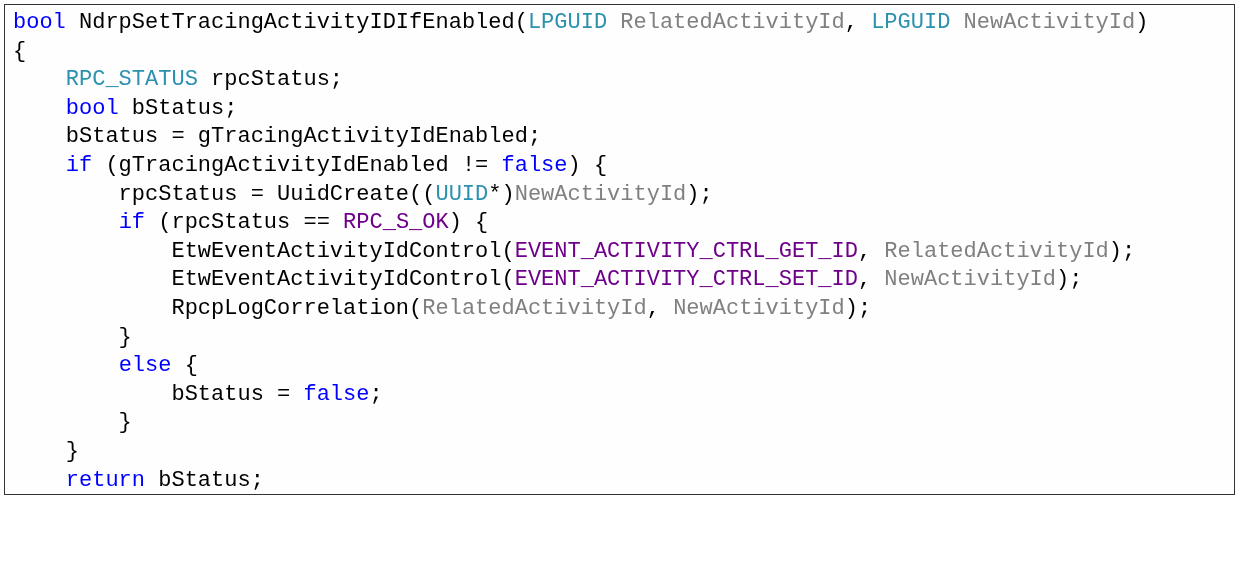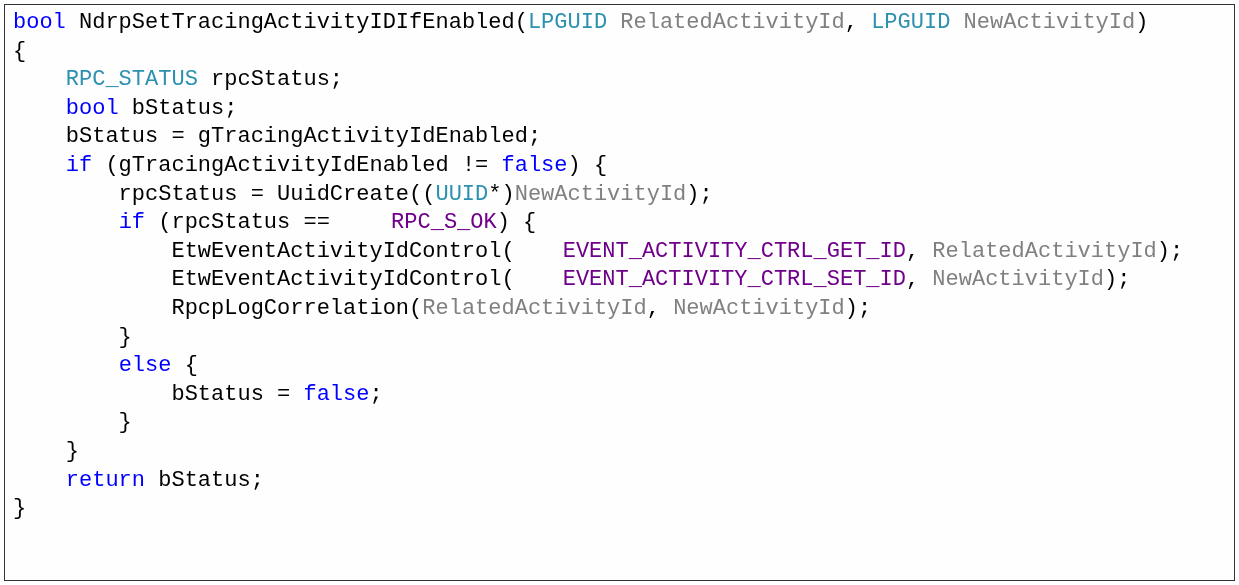--- a/index.html
+++ b/index.html
@@ -14,27 +14,27 @@
       line-height: 1.3;
       padding: 4px;
     }
     .code-container {
       border: 1px solid #333;
       padding: 4px 8px;
       background: #fefefe;
       white-space: pre;
       overflow: hidden;
       width: 1231px;
-      height: 577px;
+      height: 491px;
     }
     .line {
       display: block;
     }
     .kw-blue { color: #0000ff; }
     .type-teal { color: #2b91af; }
     .param-gray { color: #808080; }
-    .const-purple { color: #6f008a; margin-left: 48px; }
+    .const-purple { color: #6f008a; }
     .text-black { color: #000000; }
   </style>
 </head>
 <body>
 
 <div class="code-container"><span class="line"><span class="kw-blue">bool</span><span class="text-black"> NdrpSetTracingActivityIDIfEnabled(</span><span class="type-teal">LPGUID</span><span class="param-gray"> RelatedActivityId</span><span class="text-black">, </span><span class="type-teal">LPGUID</span><span class="param-gray"> NewActivityId</span><span class="text-black">)</span></span><span class="line text-black">{</span><span class="line"><span>    </span><span class="type-teal">RPC_STATUS</span><span class="text-black"> rpcStatus;</span></span><span class="line"><span>    </span><span class="kw-blue">bool</span><span class="text-black"> bStatus;</span></span><span class="line"></span><span class="line text-black">    bStatus = gTracingActivityIdEnabled;</span><span class="line"><span>    </span><span class="kw-blue">if</span><span class="text-black"> (gTracingActivityIdEnabled != </span><span class="kw-blue">false</span><span class="text-black">) {</span></span><span class="line"><span class="text-black">        rpcStatus = UuidCreate((</span><span class="type-teal">UUID</span><span class="text-black">*)</span><span class="param-gray">NewActivityId</span><span class="text-black">);</span></span><span class="line"><span>        </span><span class="kw-blue">if</span><span class="text-black"> (rpcStatus == </span><span class="const-purple">RPC_S_OK</span><span class="text-black">) {</span></span><span class="line"><span class="text-black">            EtwEventActivityIdControl(</span><span class="const-purple">EVENT_ACTIVITY_CTRL_GET_ID</span><span class="text-black">, </span><span class="param-gray">RelatedActivityId</span><span class="text-black">);</span></span><span class="line"><span class="text-black">            EtwEventActivityIdControl(</span><span class="const-purple">EVENT_ACTIVITY_CTRL_SET_ID</span><span class="text-black">, </span><span class="param-gray">NewActivityId</span><span class="text-black">);</span></span><span class="line"><span class="text-black">            RpcpLogCorrelation(</span><span class="param-gray">RelatedActivityId</span><span class="text-black">, </span><span class="param-gray">NewActivityId</span><span class="text-black">);</span></span><span class="line text-black">        }</span><span class="line"><span>        </span><span class="kw-blue">else</span><span class="text-black"> {</span></span><span class="line"><span class="text-black">            bStatus = </span><span class="kw-blue">false</span><span class="text-black">;</span></span><span class="line text-black">        }</span><span class="line text-black">    }</span><span class="line"><span>    </span><span class="kw-blue">return</span><span class="text-black"> bStatus;</span></span><span class="line text-black">}</span></div>
 
 </body></html>

